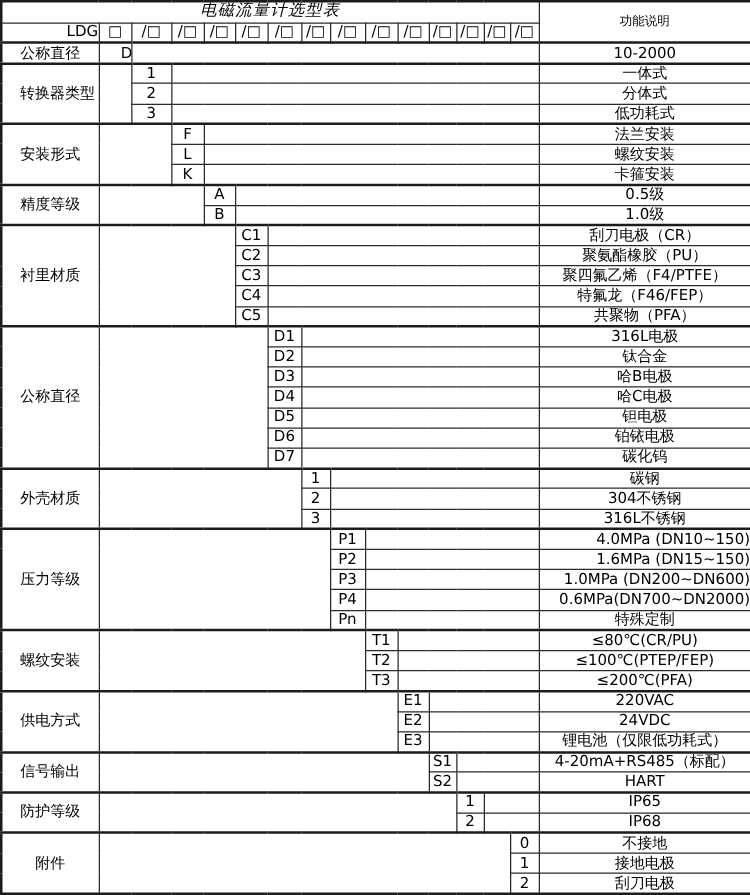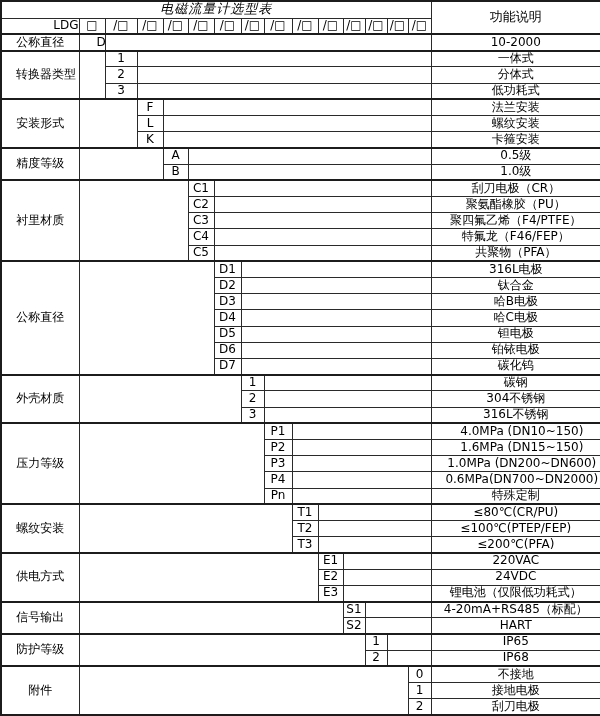--- a/index.html
+++ b/index.html
@@ -13,25 +13,25 @@
   }
   td {
     border:1px solid #2a2a2a;
     font-size:12px; line-height:1.15;
     text-align:center; vertical-align:middle;
     padding:0; overflow:hidden; white-space:nowrap;
   }
   tr { height:16px; }
   tr.title-row { height:17px; }
   td.title { font-size:13px; letter-spacing:1px;font-style:italic; }
-  td.fn-head { font-size:13px; }
+  td.fn-head { font-size:10px; }
   td.ldg { text-align:right; padding-left:10px; }
   td.dncode { text-align:center; padding-left:17px; }
   td.cat { padding:0 14px; }
-  td.desc.left { text-align:center; padding-left:12px; }
+  td.desc.left { text-align:right; padding-left:12px; }
   tr.grp td { border-top:2px solid #1c1c1c; }
 </style>
 </head>
 <body>
 
 <table class="sel">
   <colgroup>
     <col style="width:78px">
       <col style="width:26px">
       <col style="width:32px">

